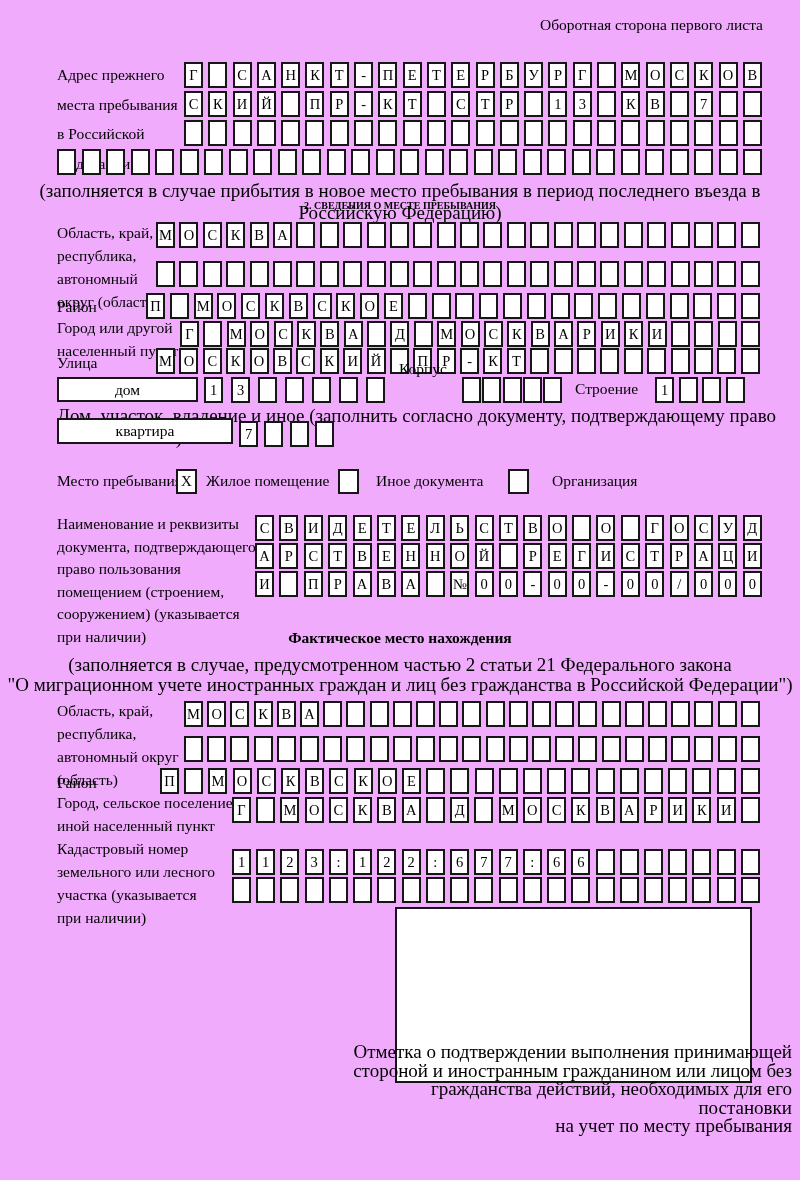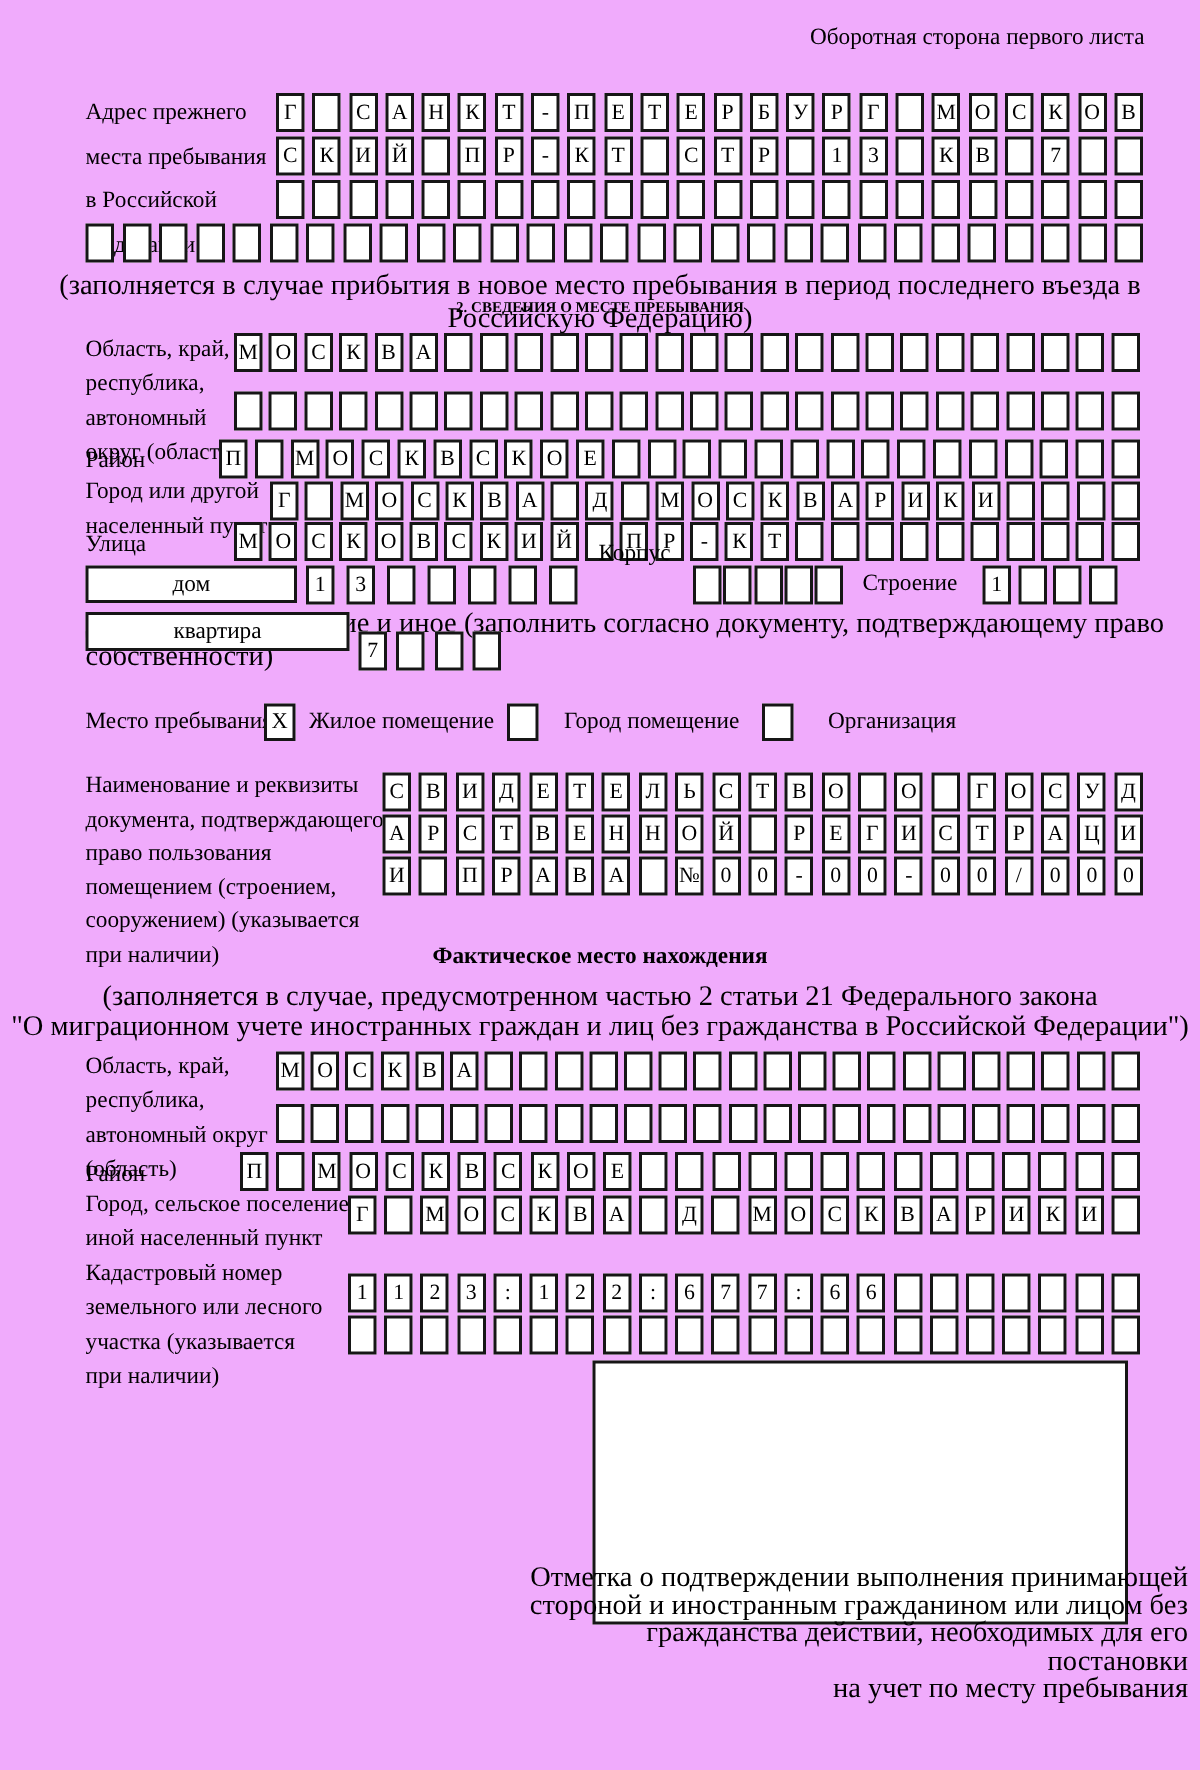--- a/index.html
+++ b/index.html
@@ -315,33 +315,33 @@
     </div>
   <div class="abs" style="left:575px;top:380px;">Строение</div>
   <div class="boxrow" style="left:655px;top:377px;width:90px;">
       <div class="cell">1</div>
       <div class="cell"></div>
       <div class="cell"></div>
       <div class="cell"></div>
     </div>
   <div class="abs note" style="left:57px;top:405px;">Дом, участок, владение и иное (заполнить согласно документу, подтверждающему право собственности)</div>
 
-  <div class="widebox" style="left:57px;top:408px;width:176px;height:26px;line-height:22px;">квартира</div>
+  <div class="widebox" style="left:57px;top:418px;width:176px;height:26px;line-height:22px;">квартира</div>
   <div class="boxrow" style="left:239px;top:421px;width:95px;">
       <div class="cell">7</div>
       <div class="cell"></div>
       <div class="cell"></div>
       <div class="cell"></div>
     </div>
 
   <div class="abs" style="left:57px;top:472px;">Место пребывания:</div>
   <div class="chk" style="left:176px;top:469px;">X</div>
   <div class="abs" style="left:206px;top:472px;">Жилое помещение</div>
   <div class="chk" style="left:338px;top:469px;"></div>
-  <div class="abs" style="left:376px;top:472px;">Город помещение</div>
+  <div class="abs" style="left:376px;top:472px;">Иное документа</div>
   <div class="chk" style="left:508px;top:469px;"></div>
   <div class="abs" style="left:552px;top:472px;">Организация</div>
 
   <div class="lbl" style="left:57px;top:513px;line-height:22.5px;">Наименование и реквизиты
 документа, подтверждающего
 право пользования
 помещением (строением,
 сооружением) (указывается
 при наличии)</div>
   <div class="boxrow" style="left:255px;top:515px;width:507px;">

